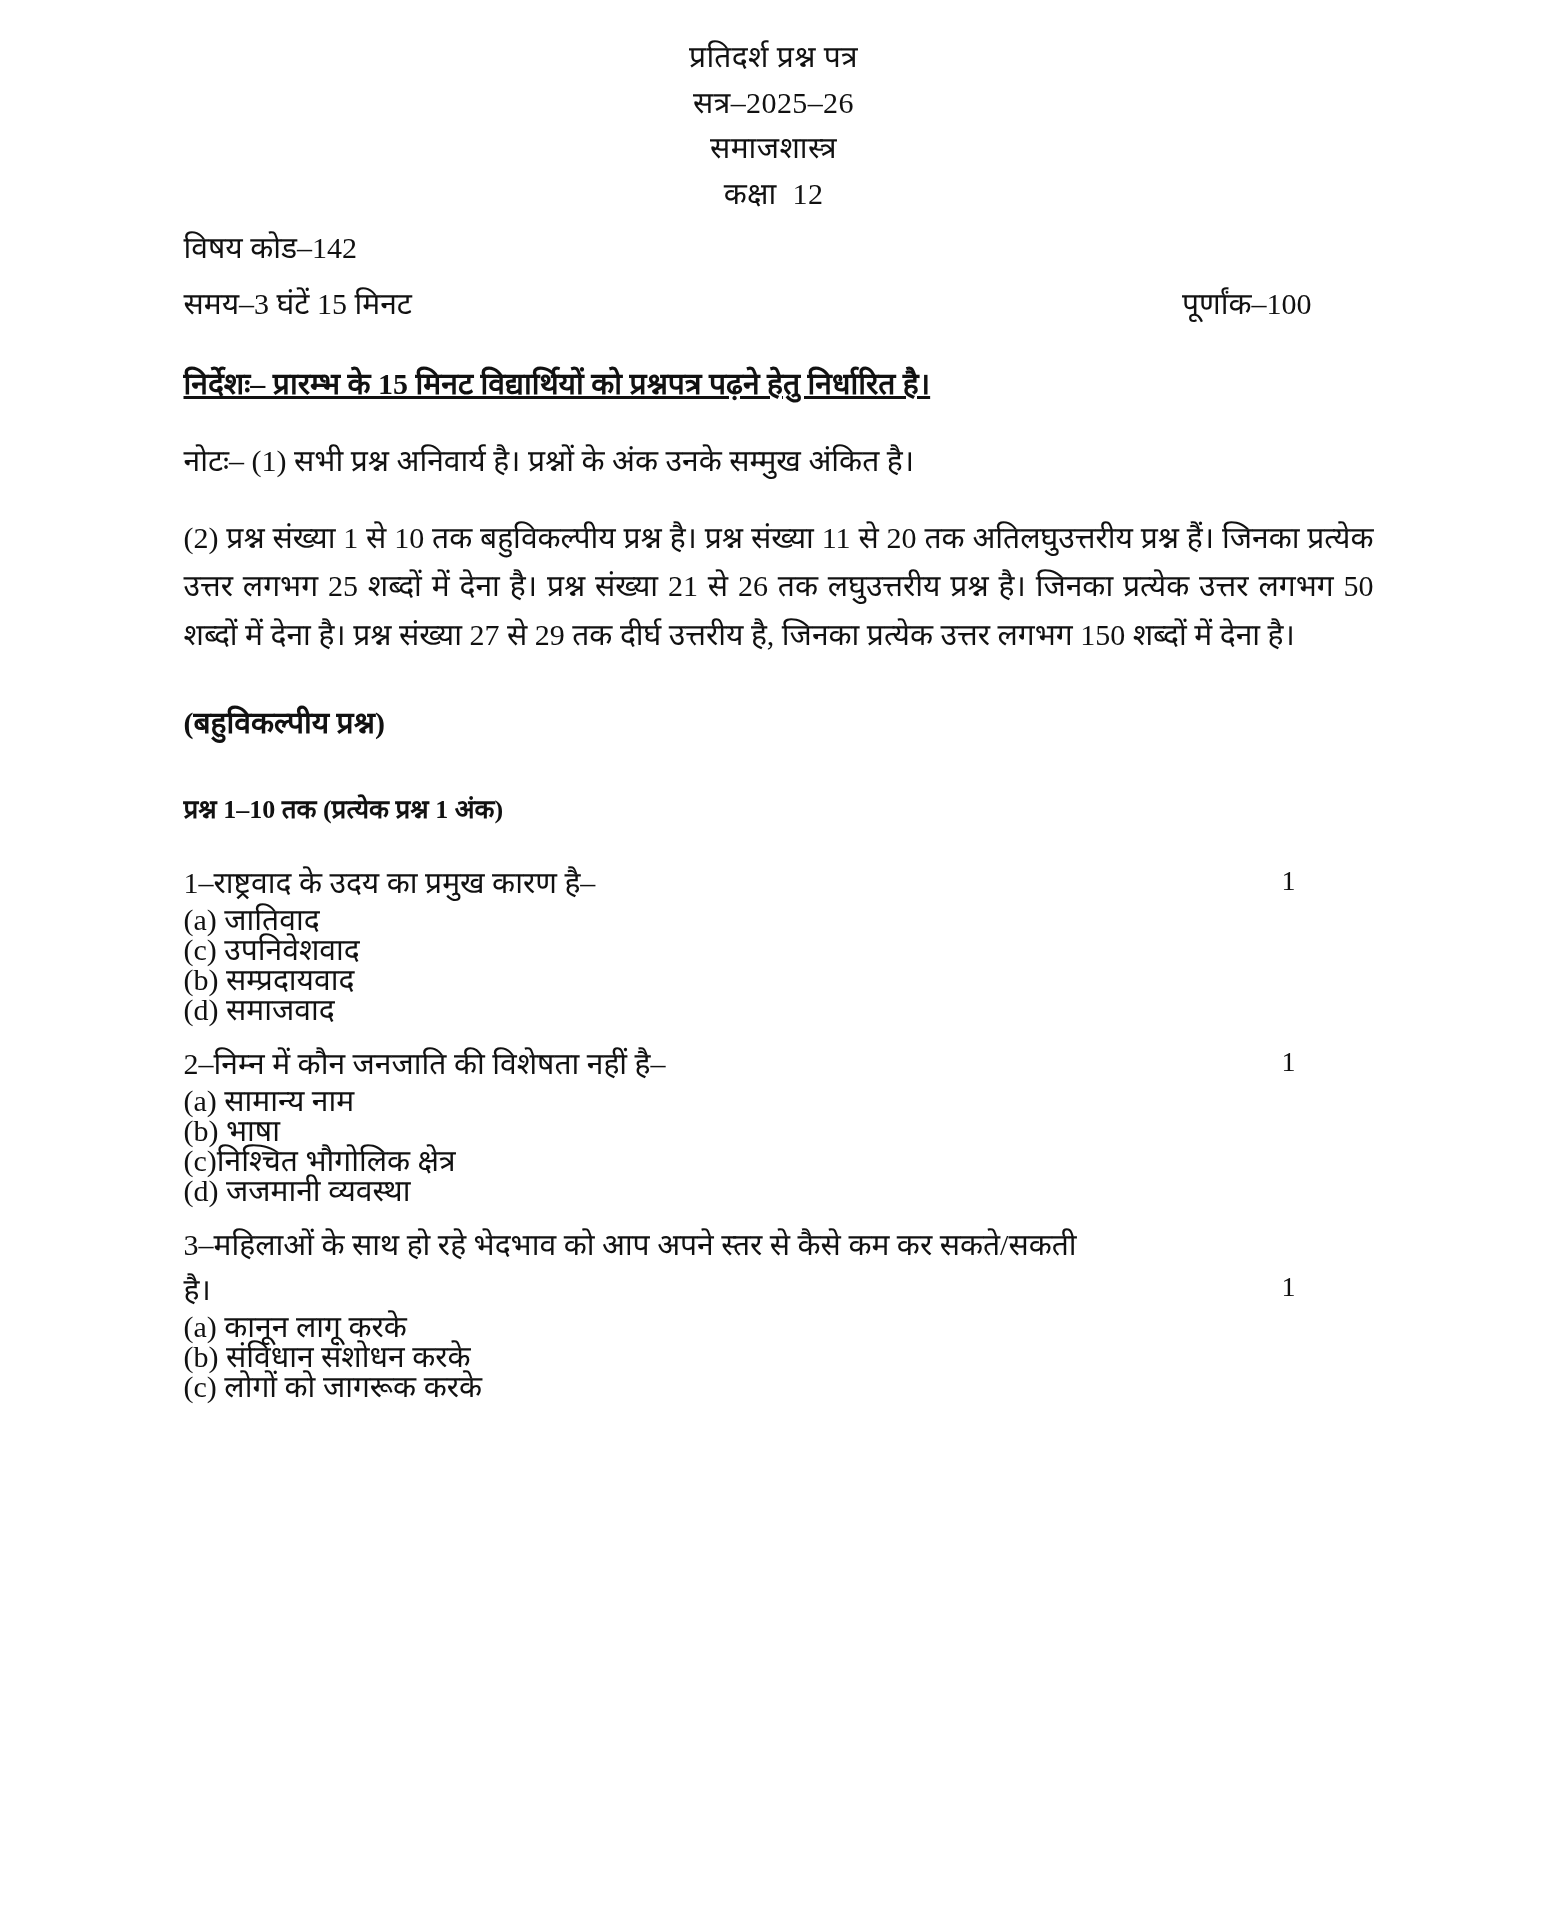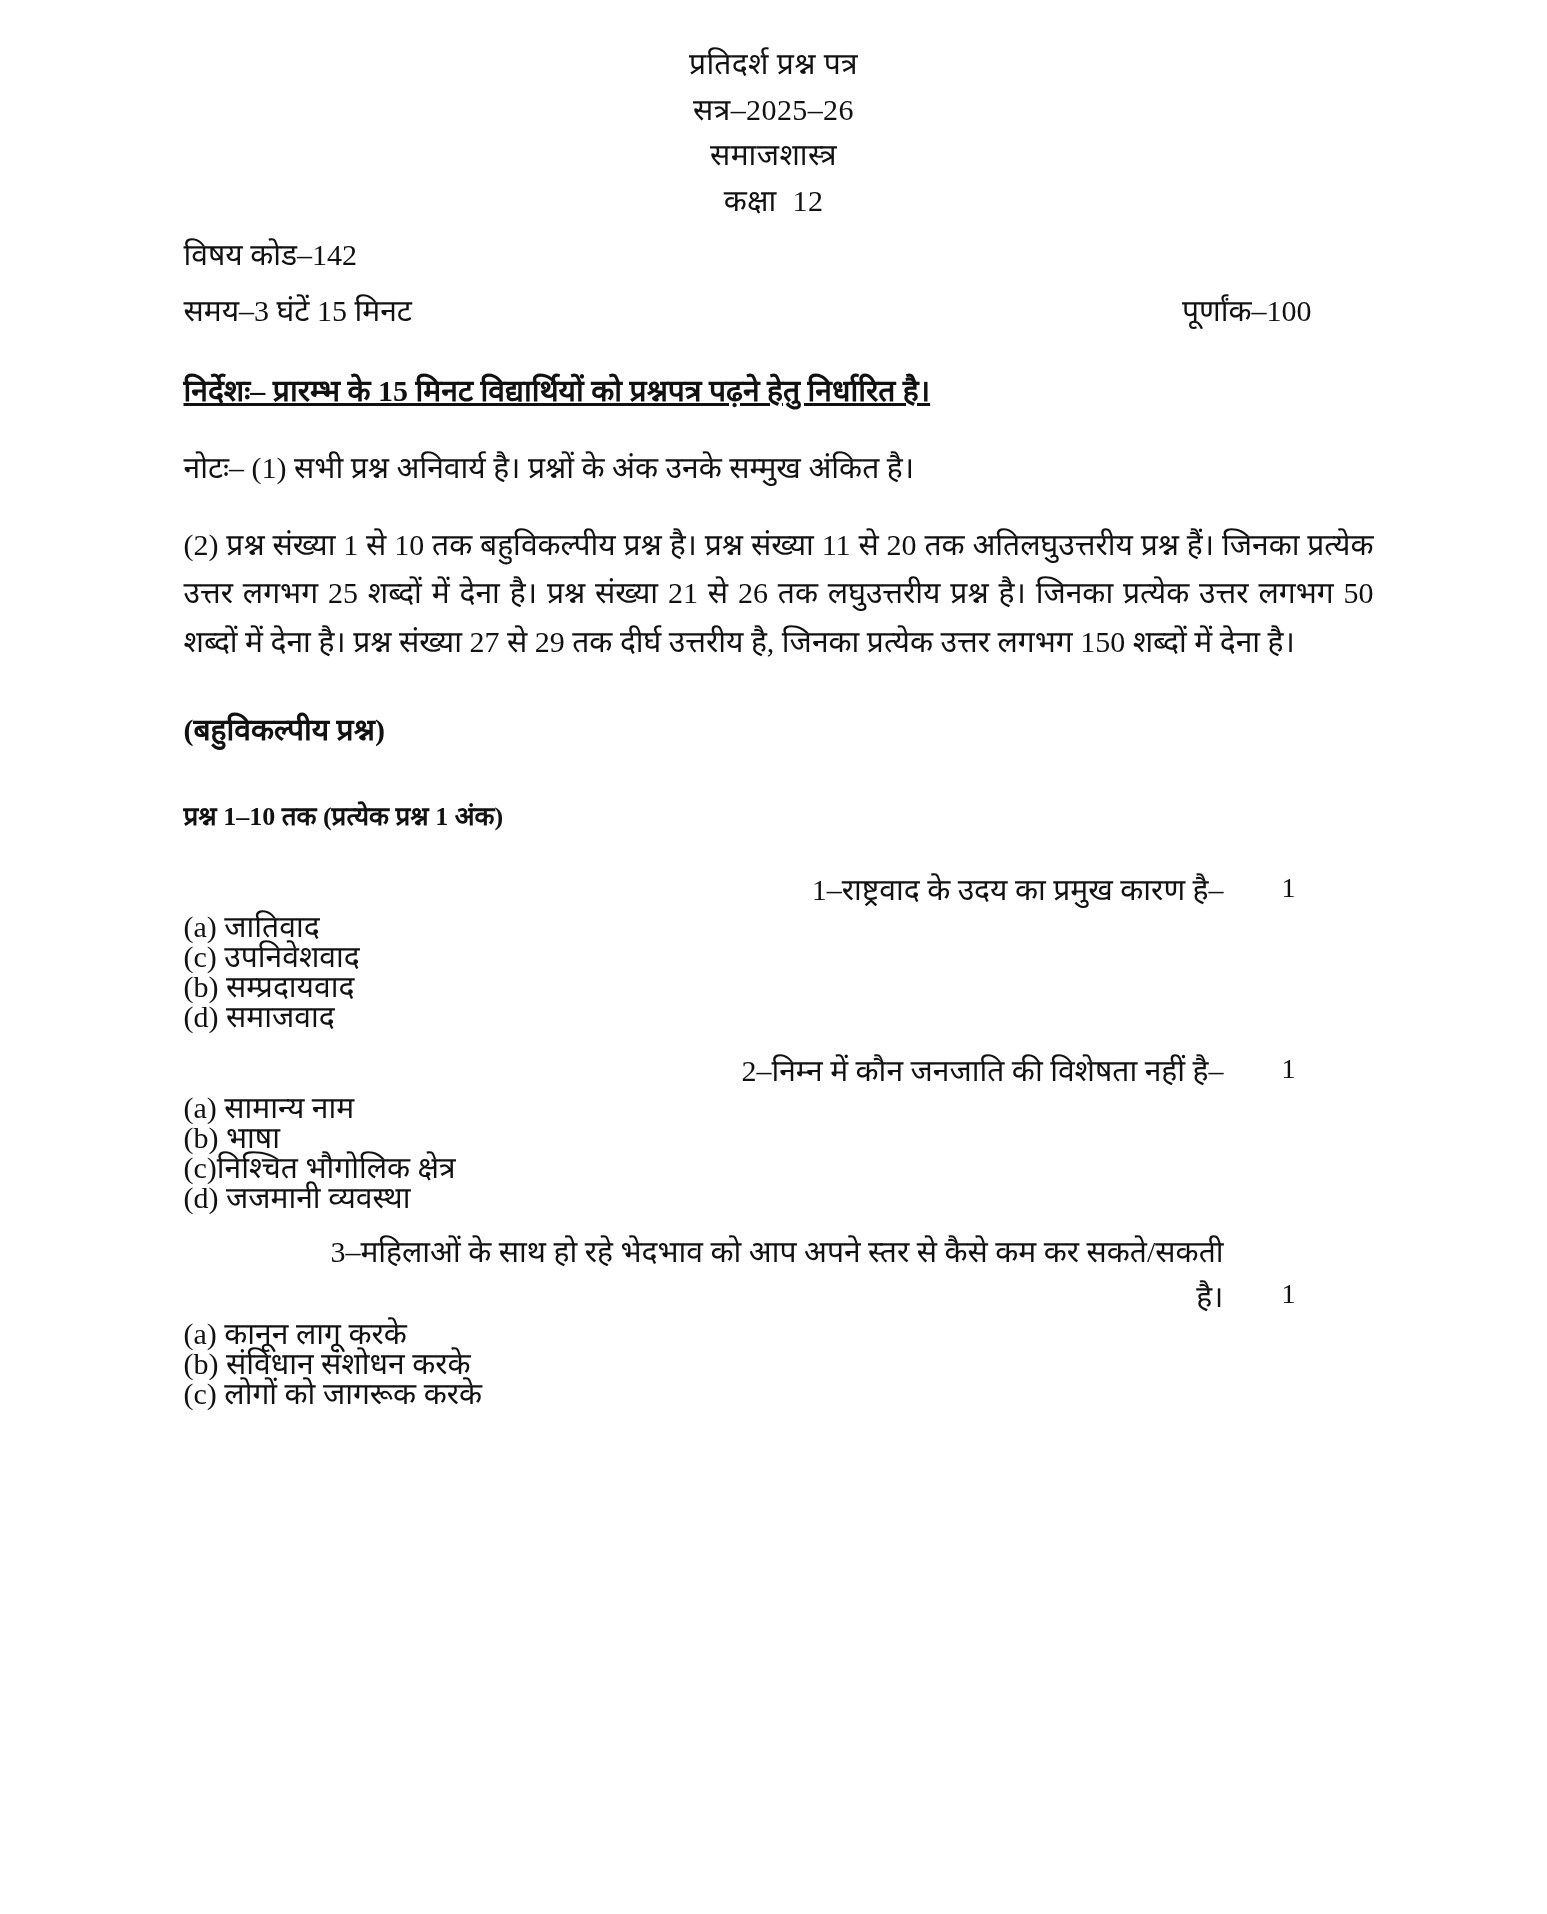--- a/index.html
+++ b/index.html
@@ -12,21 +12,21 @@
     height: 1914px;
     font-family: "Liberation Serif", "DejaVu Serif", serif;
     color: #111111;
     position: relative;
     overflow: hidden;
   }
   .page {
     position: relative;
     width: 1547px;
     height: 1914px;
-    padding: 7px;
+    padding: 0;
     box-sizing: border-box;
   }
 
   
   .header {
     text-align: center;
     padding-top: 34px;
   }
   .header .hline {
     font-size: 30px;
@@ -87,21 +87,20 @@
     margin-top: 48px;
   }
 
   
   .q-block { margin-top: 34px; }
   .q-line {
     position: relative;
     font-size: 30px;
     line-height: 1.5;
     padding-right: 150px;
-    text-align: right;
   }
   .q-marks {
     position: absolute;
     right: 78px;
     top: 0;
     font-size: 28px;
   }
   .q-marks.lower { top: 44px; }
   .opt {
     font-size: 30px;

